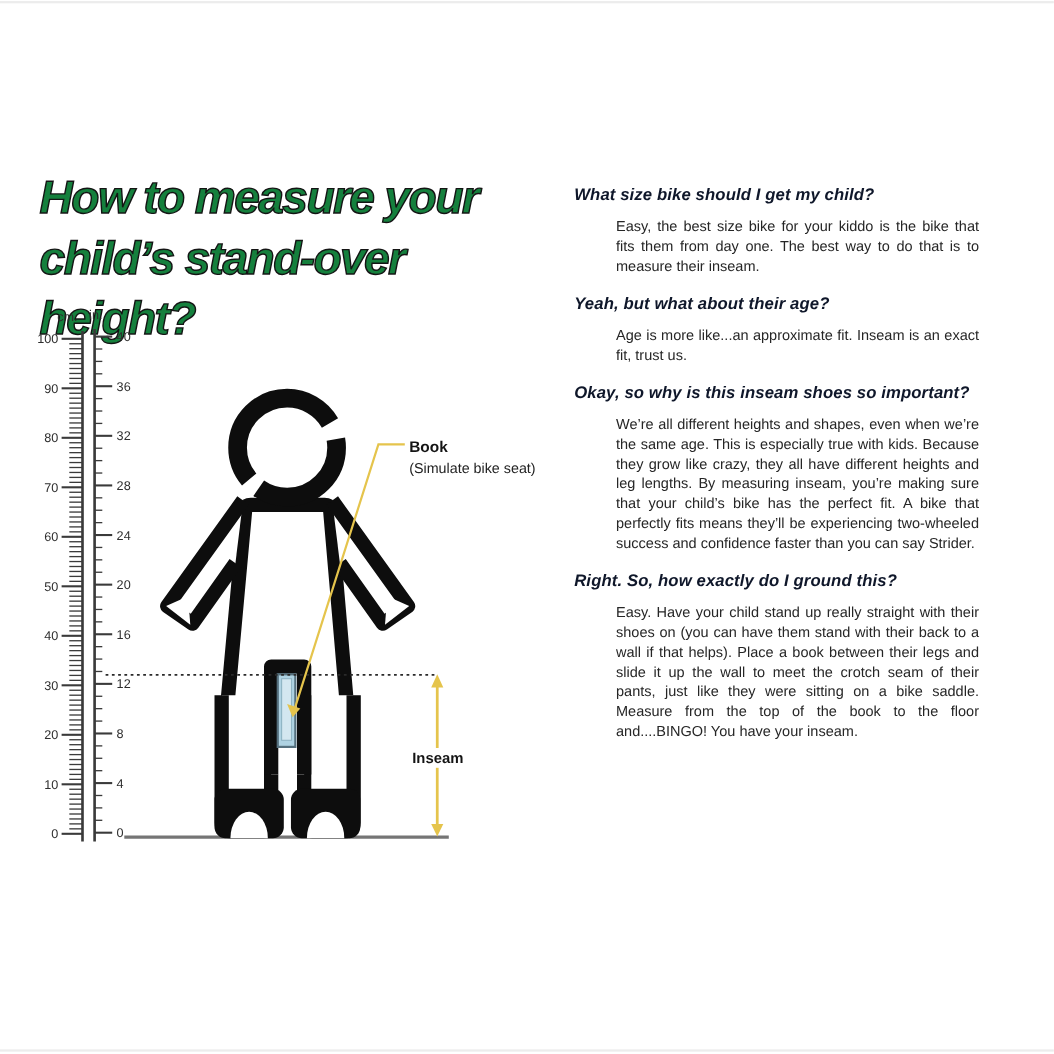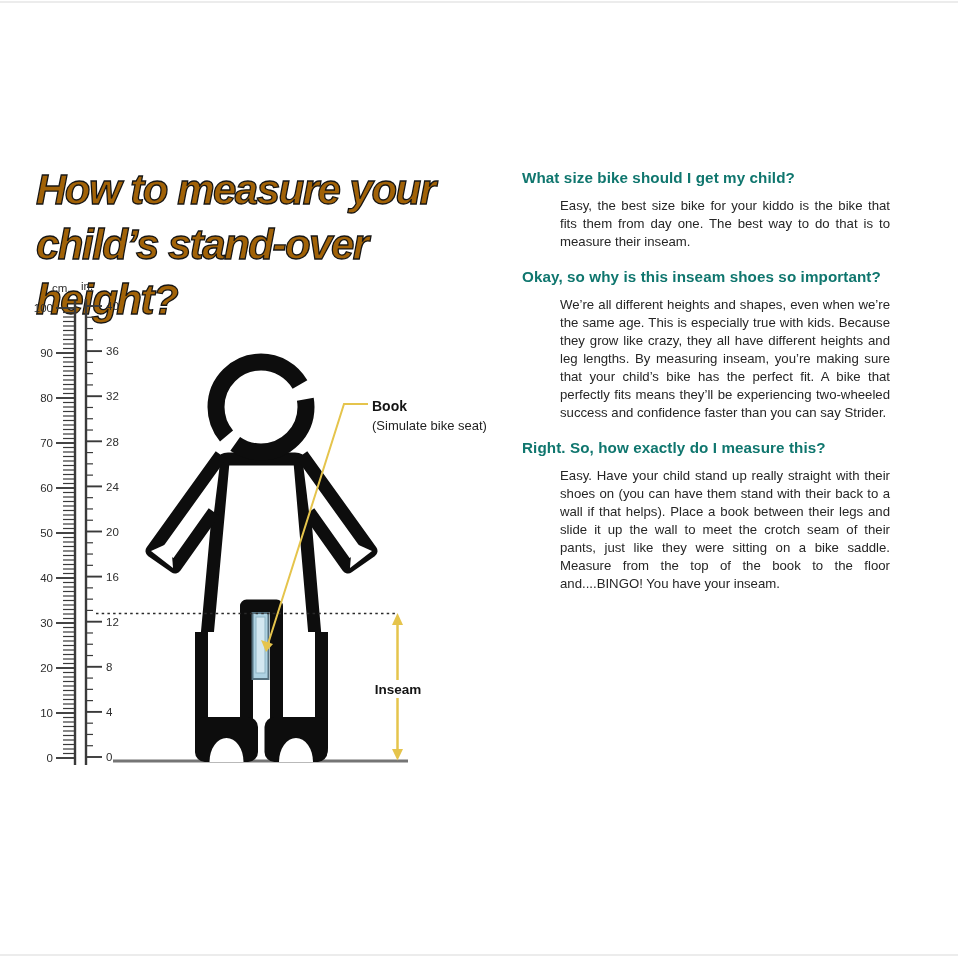--- a/index.html
+++ b/index.html
@@ -4,31 +4,31 @@
 <style>
   html,body{margin:0;padding:0;}
   body{
     width:958px;height:958px;position:relative;background:#ffffff;
     font-family:"Liberation Sans", sans-serif;color:#1a1a1a;overflow:hidden;
   }
   .edge-strip{position:absolute;left:0;width:958px;height:2px;background:#ececec;}
   .edge-strip.top{top:1px;} .edge-strip.bottom{top:954px;}
 
   .title{
-    position:absolute;left:36px;top:162px;width:480px;
+    position:absolute;left:36px;top:152px;width:480px;
     font-size:42px;line-height:55px;font-weight:bold;font-style:italic;
-    letter-spacing:-1.5px;color:#a16207;
+    letter-spacing:-1.5px;color:#15803d;
     -webkit-text-stroke:1.3px #141414;
   }
 
   .qa-col{position:absolute;left:522px;top:169px;width:382px;}
   .qa-block{margin:0 0 17px 0;}
   .qa-q{
-    font-size:15.2px;line-height:18px;font-weight:bold;color:#0f766e;
-    margin:0 0 5px 0;white-space:nowrap;letter-spacing:0.1px;
+    font-size:15.2px;line-height:18px;font-weight:bold;color:#0f172a;
+    margin:0 0 5px 0;white-space:nowrap;letter-spacing:0.1px;font-style:italic;
   }
   .qa-a{
     font-size:13.2px;line-height:18px;color:#262626;
     margin:10px 0 0 38px;width:330px;text-align:justify;
   }
 
   svg.diagram{position:absolute;left:0;top:0;width:958px;height:958px;}
   svg text{font-family:"Liberation Sans", sans-serif;}
   .ruler-num{fill:#2e2e2e;}
   .fig{fill:#ffffff;stroke:#0d0d0d;stroke-width:13;stroke-linejoin:round;}
@@ -271,20 +271,24 @@
   <rect x="370" y="680" width="55" height="18" fill="#ffffff"></rect>
   <text x="398" y="694" font-size="13.5" font-weight="bold" fill="#141414" text-anchor="middle">Inseam</text>
 </svg>
 
 <div class="qa-col">
   <div class="qa-block">
     <div class="qa-q">What size bike should I get my child?</div>
     <div class="qa-a">Easy, the best size bike for your kiddo is the bike that fits them from day one. The best way to do that is to measure their inseam.</div>
   </div>
   <div class="qa-block">
+    <div class="qa-q">Yeah, but what about their age?</div>
+    <div class="qa-a">Age is more like...an approximate fit. Inseam is an exact fit, trust us.</div>
+  </div>
+  <div class="qa-block">
     <div class="qa-q">Okay, so why is this inseam shoes so important?</div>
     <div class="qa-a">We’re all different heights and shapes, even when we’re the same age. This is especially true with kids. Because they grow like crazy, they all have different heights and leg lengths. By measuring inseam, you’re making sure that your child’s bike has the perfect fit. A bike that perfectly fits means they’ll be experiencing two-wheeled success and confidence faster than you can say Strider.</div>
   </div>
   <div class="qa-block">
-    <div class="qa-q">Right. So, how exactly do I measure this?</div>
+    <div class="qa-q">Right. So, how exactly do I ground this?</div>
     <div class="qa-a">Easy. Have your child stand up really straight with their shoes on (you can have them stand with their back to a wall if that helps). Place a book between their legs and slide it up the wall to meet the crotch seam of their pants, just like they were sitting on a bike saddle. Measure from the top of the book to the floor and....BINGO! You have your inseam.</div>
   </div>
 </div>
 
 </body></html>

